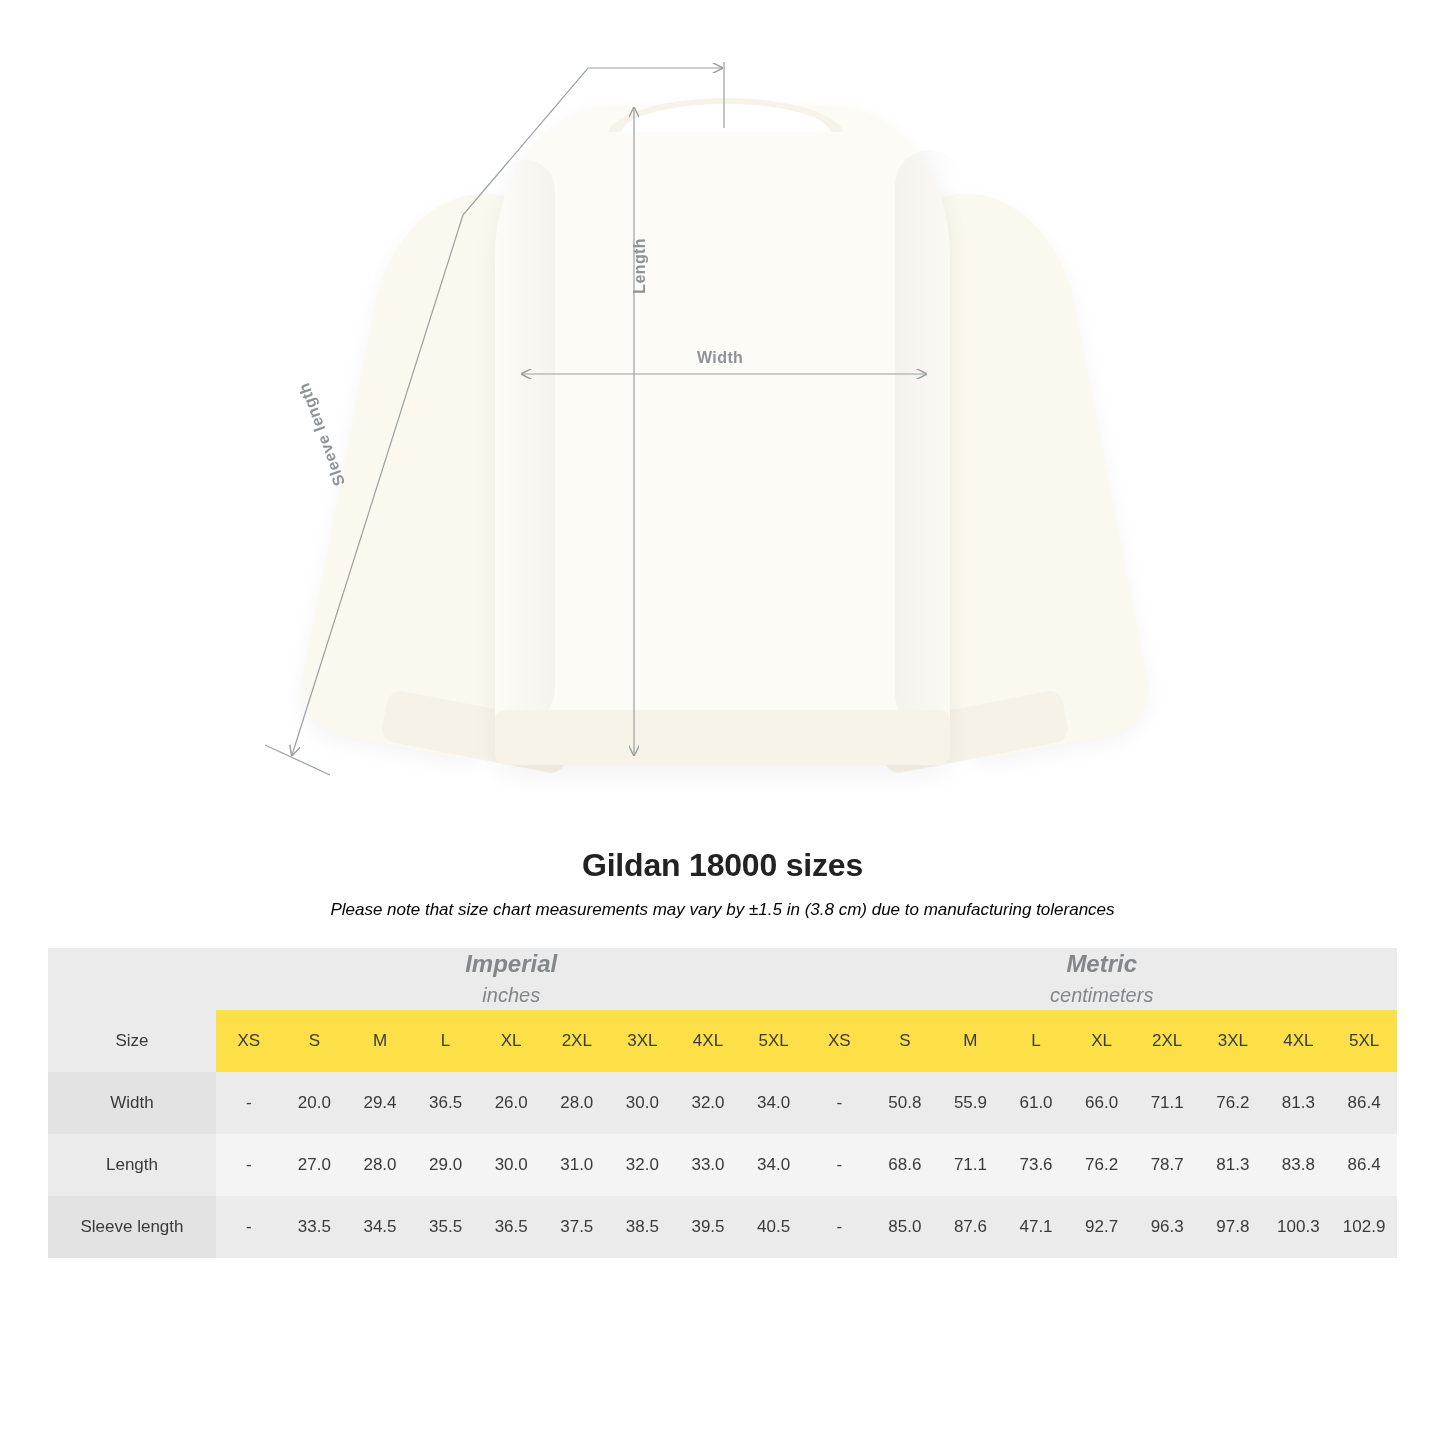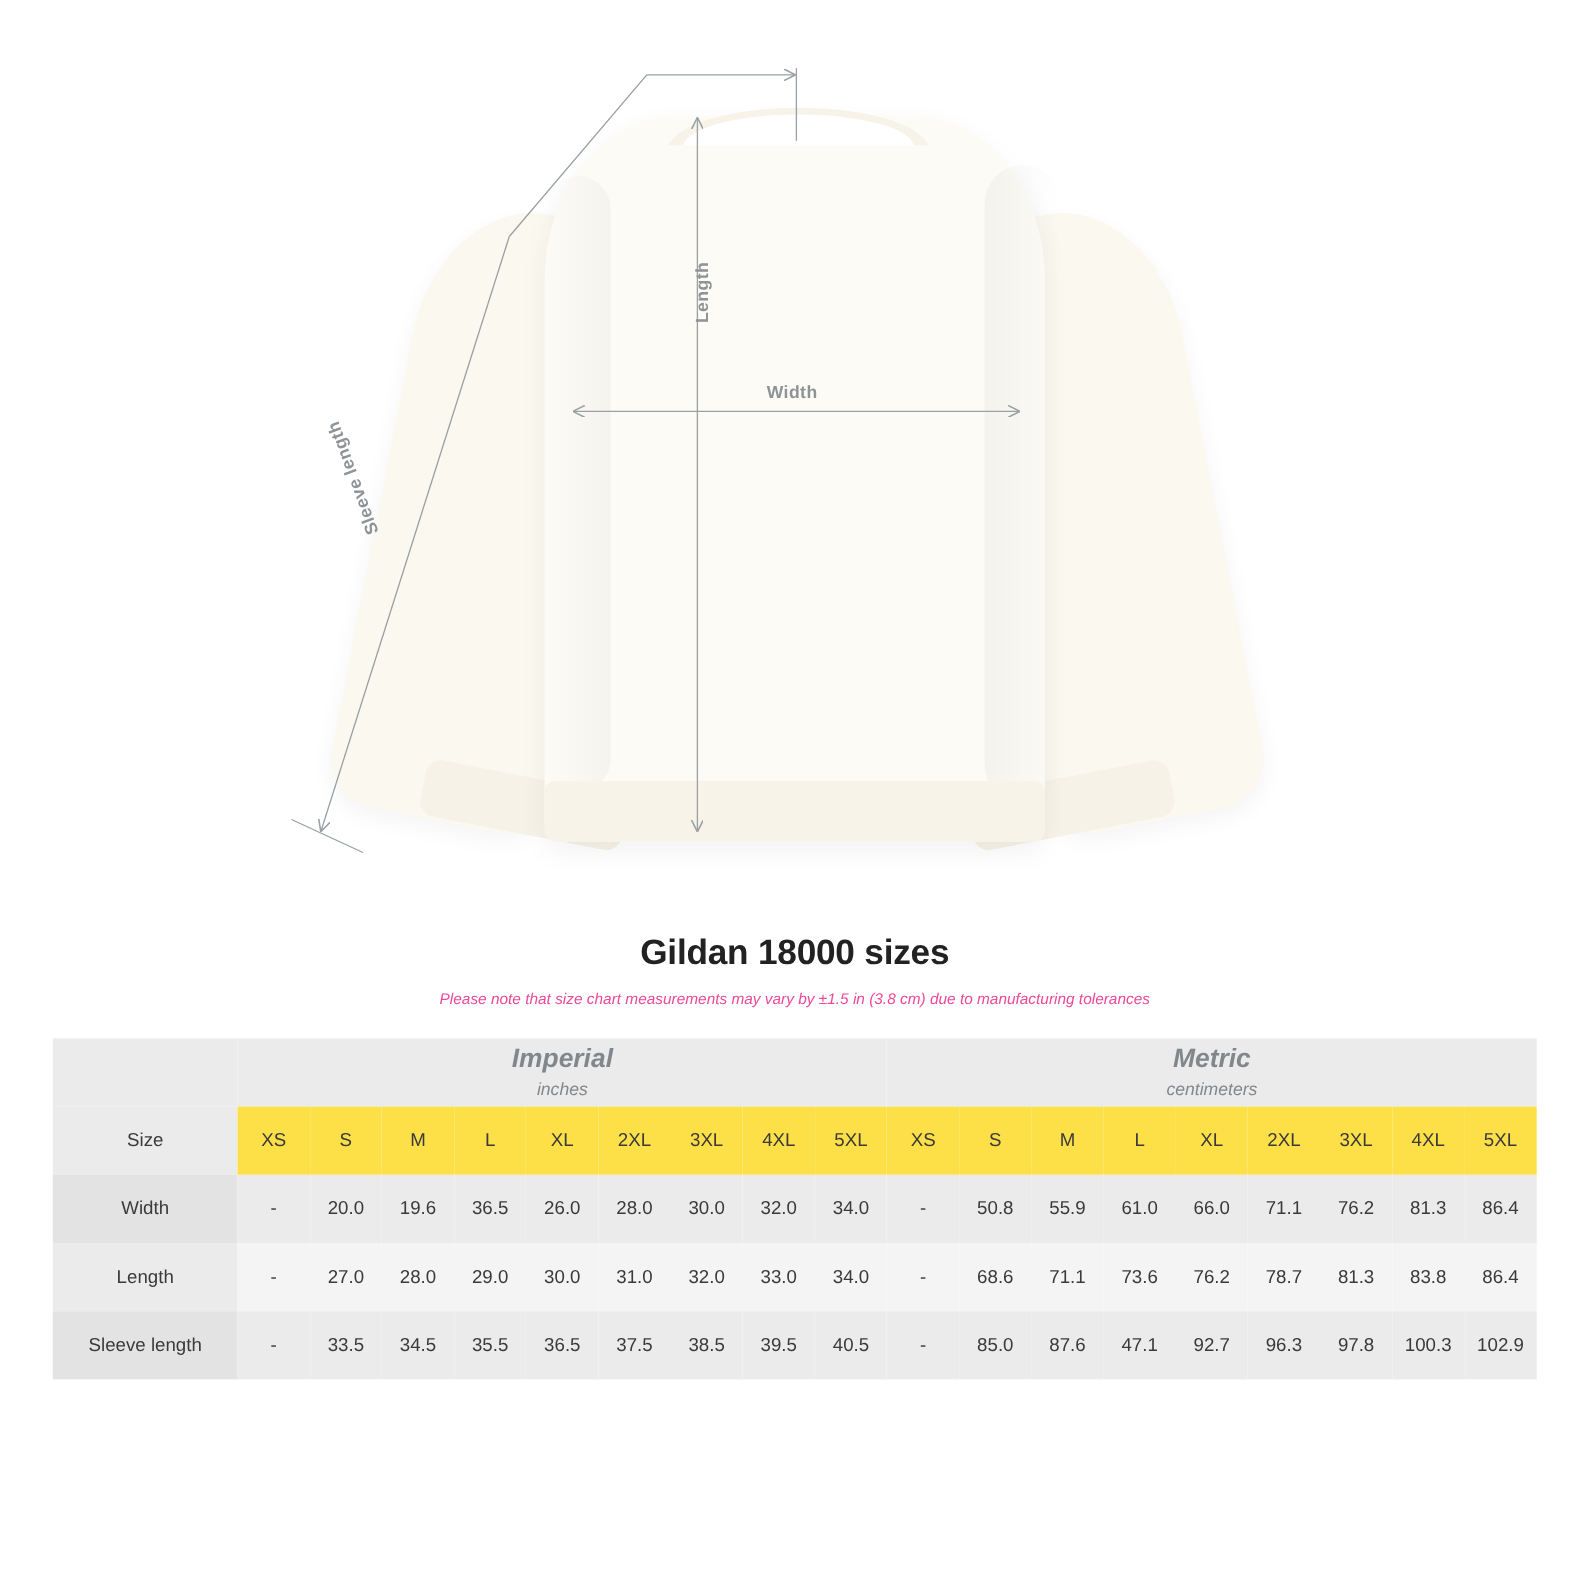--- a/index.html
+++ b/index.html
@@ -165,23 +165,23 @@
     margin-top: 12px;
   }
   .chart-title {
     font-size: 32px;
     font-weight: bold;
     color: #222;
     letter-spacing: -0.2px;
   }
   .chart-note {
     margin-top: 16px;
-    font-size: 14px;
+    font-size: 17px;
     font-style: italic;
-    color: #ec4899;
+    color: #000000;
   }
 
   
   .table-wrap {
     margin: 28px 48px 0 48px;
     width: 1349px;
   }
   table.size-table {
     border-collapse: collapse;
     width: 100%;
@@ -201,21 +201,21 @@
     height: 110px;
   }
   .unit-name {
     font-size: 24px;
     font-weight: bold;
     font-style: italic;
     color: #82878b;
     line-height: 1.1;
   }
   .unit-sub {
-    font-size: 16px;
+    font-size: 20px;
     font-style: italic;
     color: #82878b;
     margin-top: 6px;
   }
   .hdr-row td {
     background: #fde047;
     font-size: 18px;
     font-weight: bold;
     color: #3a3a3a;
   }
@@ -338,21 +338,21 @@
           <td>XL</td>
           <td>2XL</td>
           <td>3XL</td>
           <td>4XL</td>
           <td>5XL</td>
         </tr>
         <tr class="row-alt">
           <td class="rowlabel">Width</td>
           <td>-</td>
           <td>20.0</td>
-          <td>19.6</td>
+          <td>29.4</td>
           <td>36.5</td>
           <td>26.0</td>
           <td>28.0</td>
           <td>30.0</td>
           <td>32.0</td>
           <td>34.0</td>
           <td>-</td>
           <td>50.8</td>
           <td>55.9</td>
           <td>61.0</td>

